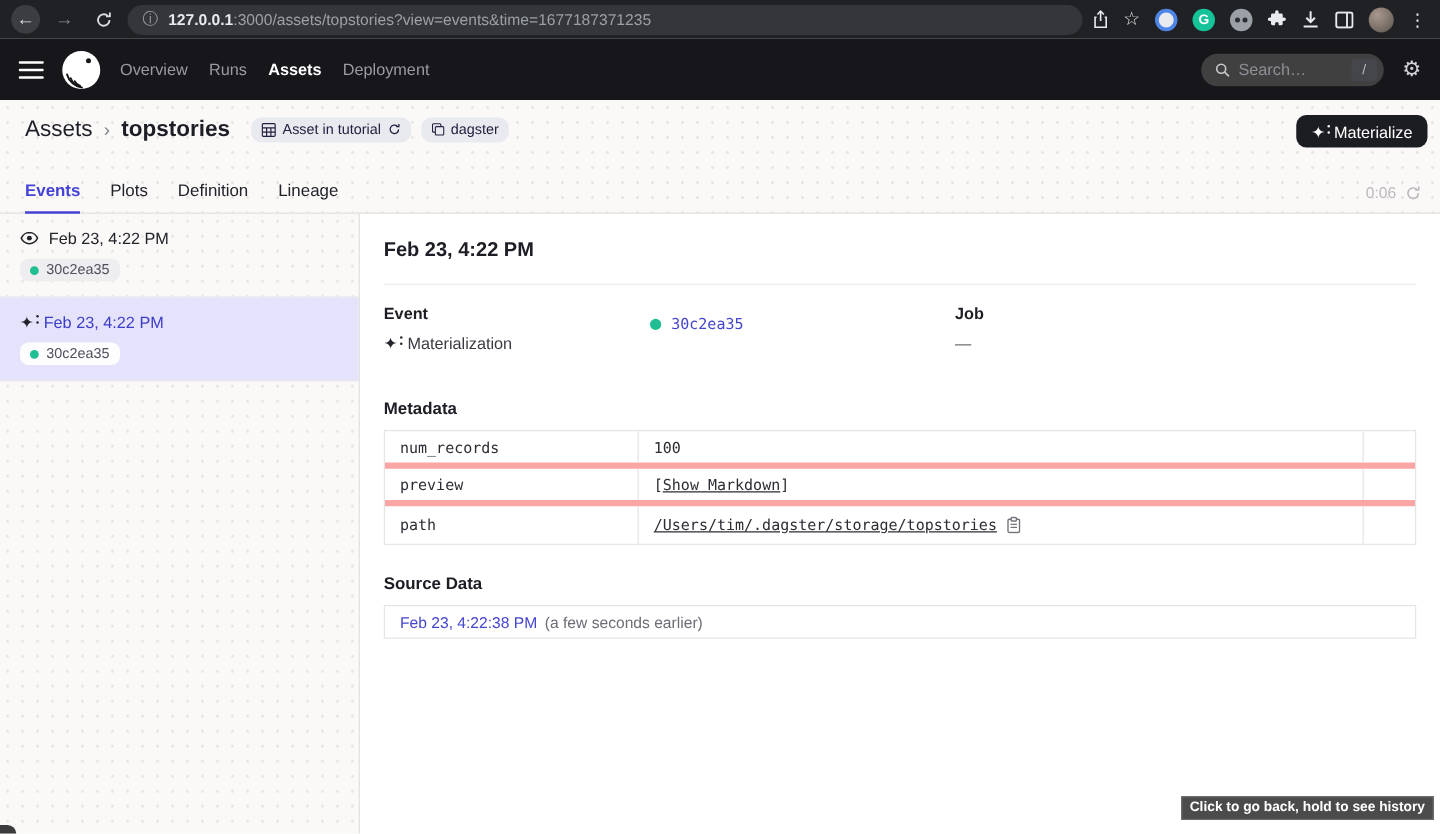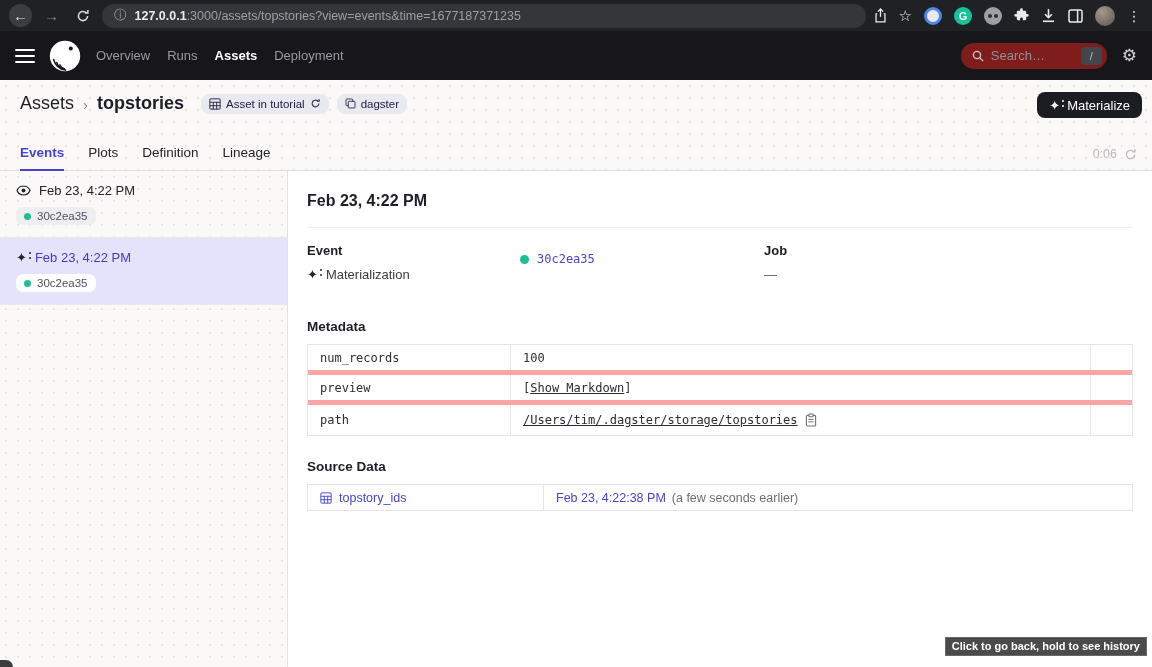--- a/index.html
+++ b/index.html
@@ -33,21 +33,21 @@
   .avatar { width:20px; height:20px; border-radius:50%; background:radial-gradient(circle at 35% 30%, #a9988b, #5a5350); flex:none; }
 
   
   .dagnav { height:49px; background:#16161b; display:flex; align-items:center; padding:0 15px; }
   .hamburger { width:20px; display:flex; flex-direction:column; gap:4px; cursor:pointer; }
   .hamburger i { height:2px; background:#fff; border-radius:1px; }
   .dag-logo { margin:0 10px 0 13px; }
   .dagnav-links { display:flex; gap:17px; margin-left:4px; font-size:13px; align-items:center; }
   .dagnav-link { color:#9a9aa2; cursor:pointer; }
   .dagnav-link.active { color:#fff; font-weight:bold; }
-  .dag-search { margin-left:auto; width:146px; height:26px; background:#7f1d1d; border-radius:14px;
+  .dag-search { margin-left:auto; width:146px; height:26px; background:#404040; border-radius:14px;
                 display:flex; align-items:center; padding:0 5px 0 11px; gap:7px; color:#c9c9cf;text-align:center; }
   .search-ph { color:#8f8f98; font-size:13px; }
   .slash-badge { margin-left:auto; width:21px; height:18px; background:#45454c; border-radius:4px; color:#b9b9c0;
                  font-size:11px; display:flex; align-items:center; justify-content:center; }
   .gear { color:#d0d1d7; font-size:17px; line-height:1; margin-left:15px; cursor:pointer; }
 
   
   .dotted { background-color:#faf9f7;
             background-image:radial-gradient(circle, #e8e5e0 1px, rgba(0,0,0,0) 1.2px);
             background-size:12px 12px; }
@@ -335,32 +335,20 @@
             </svg>
           </div>
           <div class="m-extra"></div>
         </div>
       </div>
     </div>
 
     <div class="source-section">
       <div class="section-title">Source Data</div>
       <div class="src-table">
-        <div class="src-asset">
-          <svg width="12" height="12" viewBox="0 0 14 14">
-            <g fill="none" stroke="#4545ce" stroke-width="1.1">
-              <rect x="1" y="1" width="12" height="12" rx="1"></rect>
-              <line x1="1" y1="5" x2="13" y2="5"></line>
-                <line x1="1" y1="9" x2="13" y2="9"></line>
-              <line x1="5" y1="5" x2="5" y2="13"></line>
-                <line x1="9" y1="5" x2="9" y2="13"></line>
-            </g>
-          </svg>
-          <span>topstory_ids</span>
-        </div>
         <div class="src-time">
           <span class="src-time-link">Feb 23, 4:22:38 PM</span>
           <span class="src-note">(a few seconds earlier)</span>
         </div>
       </div>
     </div>
   </div>
 </div>
 
 <div class="back-tooltip">Click to go back, hold to see history</div>

